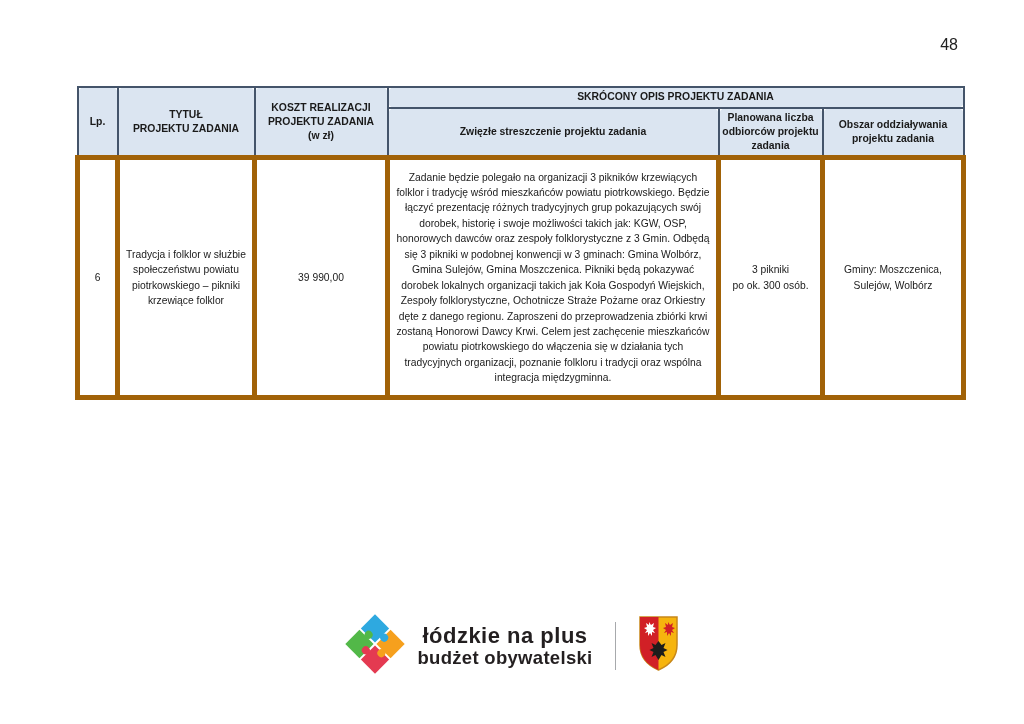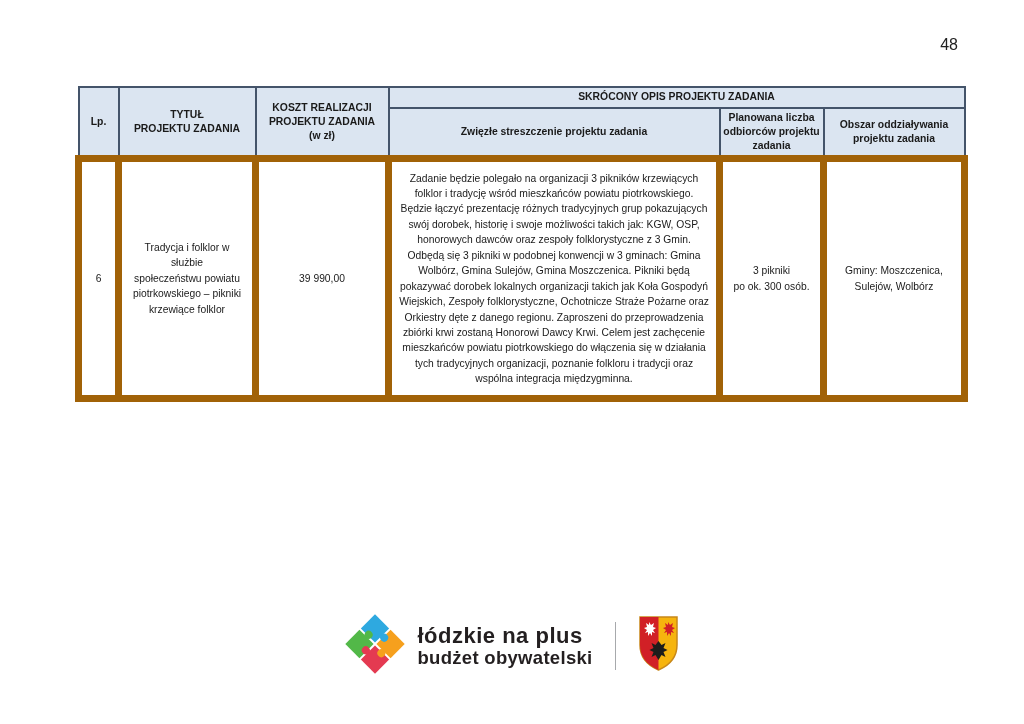--- a/index.html
+++ b/index.html
@@ -2,42 +2,42 @@
 <html><head>
 <meta charset="utf-8">
 <style>
   * { margin:0; padding:0; box-sizing:border-box; }
   html,body { width:1024px; height:724px; background:#ffffff; font-family:"Liberation Sans", sans-serif; color:#1a1a1a; }
   body { position:relative; overflow:hidden; }
 
   .page-number { position:absolute; top:36px; right:66px; font-size:16px; color:#222; }
 
   .doc-table { position:absolute; left:75px; top:86px; width:886px; border-collapse:collapse; table-layout:fixed; }
-  .doc-table th, .doc-table td { overflow:hidden; }
+  .doc-table th, .doc-table td { overflow:hidden;border-radius:7px; }
   .doc-table th {
     background:#dbe5f1; border:2px solid #44546a; font-weight:bold;
     font-size:10.4px; text-align:center; vertical-align:middle; padding:2px; line-height:1.35;
   }
   .doc-table td {
-    border:7px solid #a16207; font-size:10.3px; vertical-align:middle; text-align:center;
+    border:5px solid #a16207; font-size:10.3px; vertical-align:middle; text-align:center;
     background:#ffffff; padding:2px 6px; line-height:1.5;
   }
   .row-group-header { height:21px; }
   .row-sub-header { height:48px; }
   .row-data { height:240px; }
   .pre { white-space:pre-line; }
   .cell-title { font-weight:normal; }
   .cell-cost { font-weight:normal; }
   .cell-summary {
     text-align:justify; vertical-align:top; padding:10px 9px 8px 9px;
     font-size:10.2px; line-height:16.5px;
   }
 
   .footer { position:absolute; left:0; top:612px; width:1024px; display:flex; justify-content:center; align-items:center; gap:16px; }
-  .brand { display:flex; align-items:center; gap:12px; }
+  .brand { display:flex; align-items:center; gap:12px;text-align:center; }
   .brand-text { display:flex; flex-direction:column; line-height:1.04; }
   .brand-line1 { font-size:22px; font-weight:bold; color:#231f20; letter-spacing:.5px; }
   .brand-line2 { font-size:18.5px; font-weight:bold; color:#231f20; letter-spacing:.3px; }
   .footer-divider { width:1px; height:48px; background:#a7a9ac; margin:0 6px; }
   .official { display:flex; align-items:center; gap:10px; }
   .official-text { display:flex; flex-direction:column; line-height:1.25; }
   .official-bold { font-size:8px; font-weight:bold; color:#231f20; letter-spacing:.2px; }
   .official-name { font-size:8.5px; color:#8a8d90; margin-top:2px; }
 </style>
 </head>

